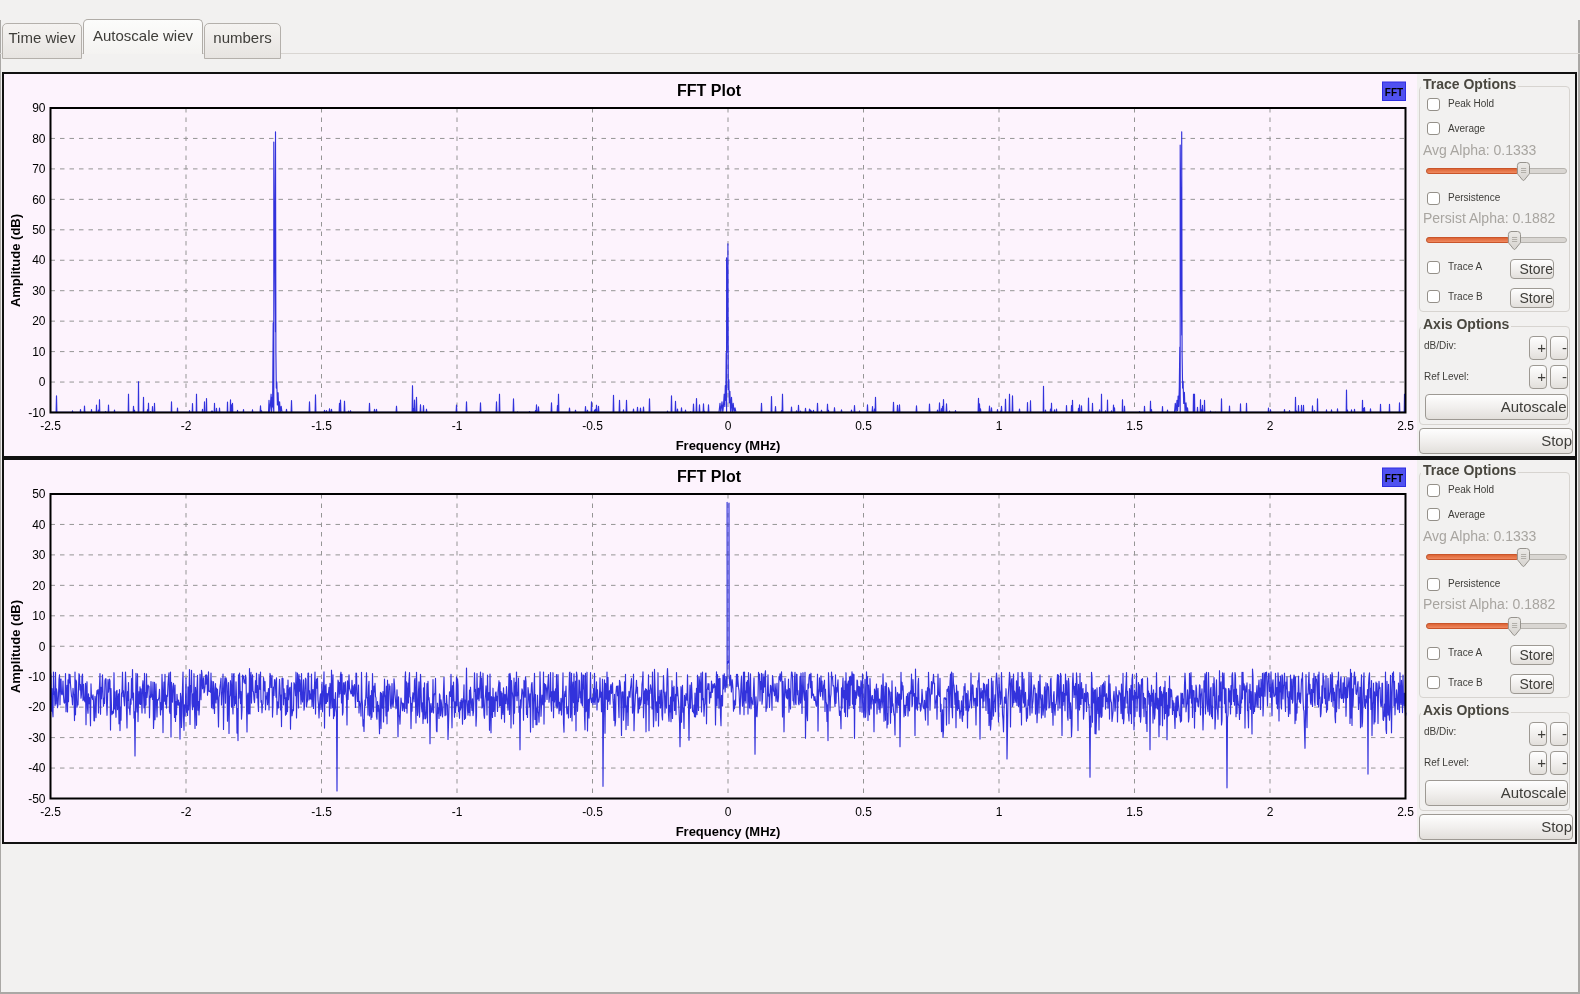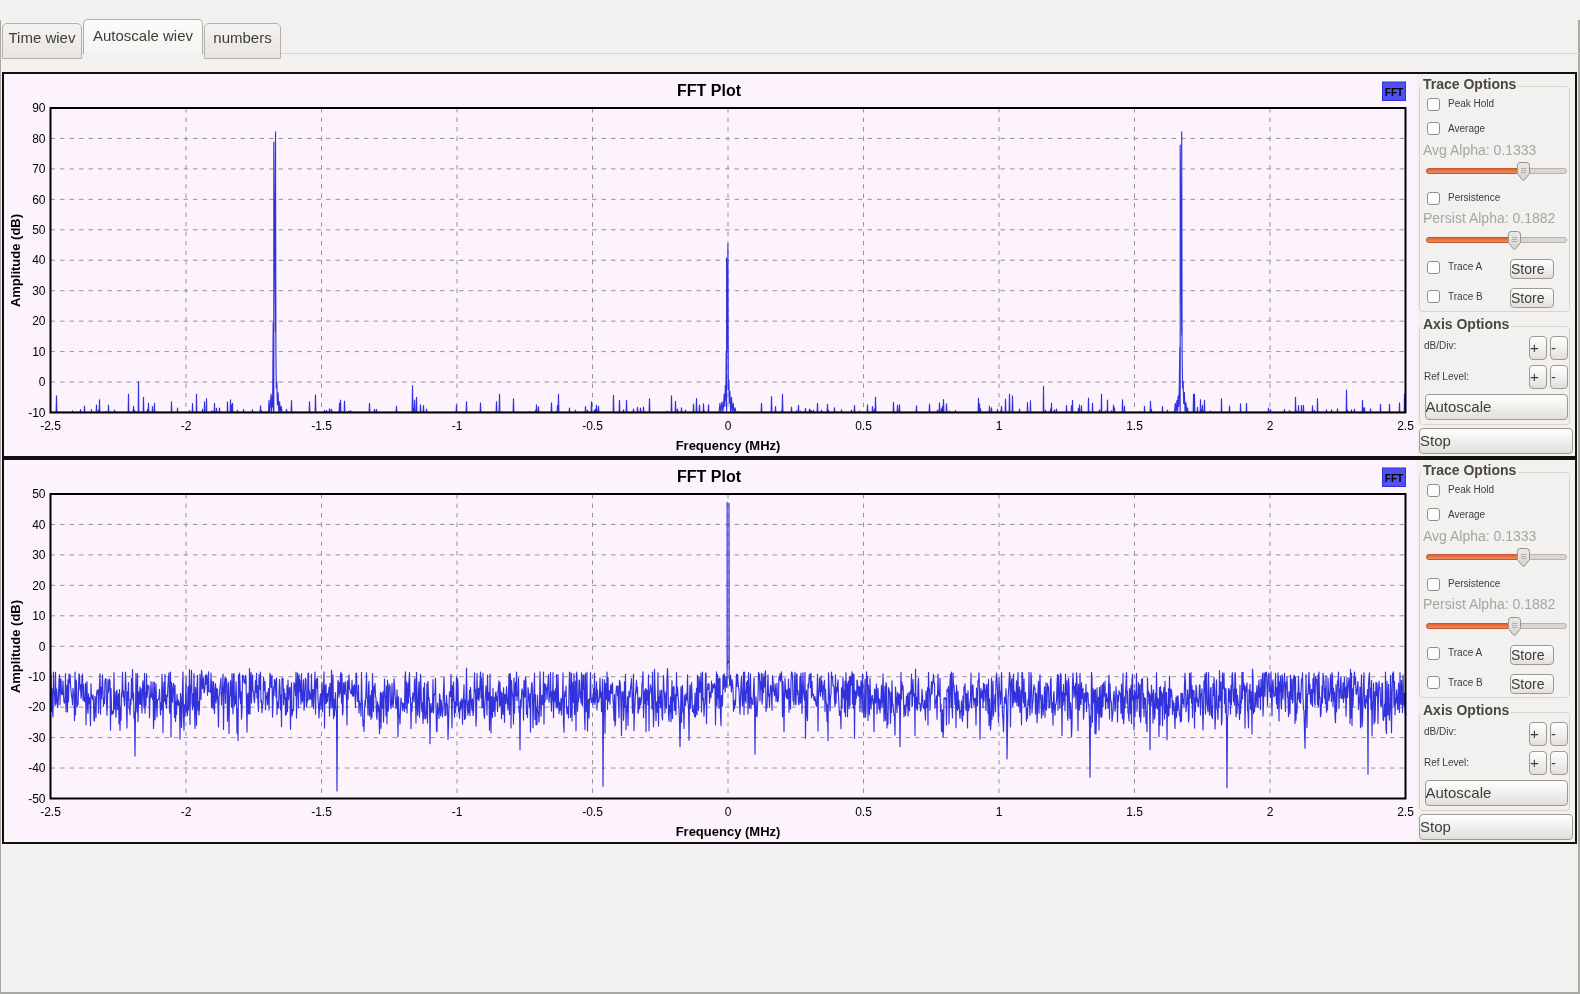--- a/index.html
+++ b/index.html
@@ -20,21 +20,21 @@
 svg text.bdg { font:bold 10px "Liberation Sans",sans-serif; fill:#000; }
 .panel { position:absolute; left:1416px; width:161px; height:386px; }
 .panel > div { position:absolute; }
 .grp { border:1px solid #d7d4d0; border-radius:4px; }
 .gt { font-size:14px; font-weight:bold; color:#49473f; background:#f2f1f0; padding:0 2px;
   line-height:16px; }
 .lab { font-size:10px; color:#3e3d39; line-height:16px; white-space:nowrap; }
 .dis { font-size:14px; color:#a8a5a0; line-height:16px; white-space:nowrap; }
 .cb { width:13px; height:13px; background:#fff; border:1px solid #949089; border-radius:3px; }
 .btn { background:linear-gradient(#fefefe,#f0eeec 55%,#e2dfdb); border:1px solid #9d9993;
-  border-radius:4px; color:#3e3d39; text-align:left; }
+  border-radius:4px; color:#3e3d39; text-align:right; }
 .trk { width:141px; height:6px; background:#d9d6d2; border:1px solid #b7b4af; border-radius:3px; }
 .trkf { position:absolute; height:6px; background:linear-gradient(#dd6434,#f08a61); border:1px solid #c9552a; border-radius:3px; }
 .hdl { position:absolute; }
 </style></head><body>
 <div class="tab" style="left:2px;width:80px">Time wiev</div>
 <div class="tabact" style="left:83px;width:120px">Autoscale wiev</div>
 <div class="tab" style="left:204px;width:77px">numbers</div>
 <div class="paneline"></div>
 <div class="widget" style="top:72px">
     <div class="pink"></div>

